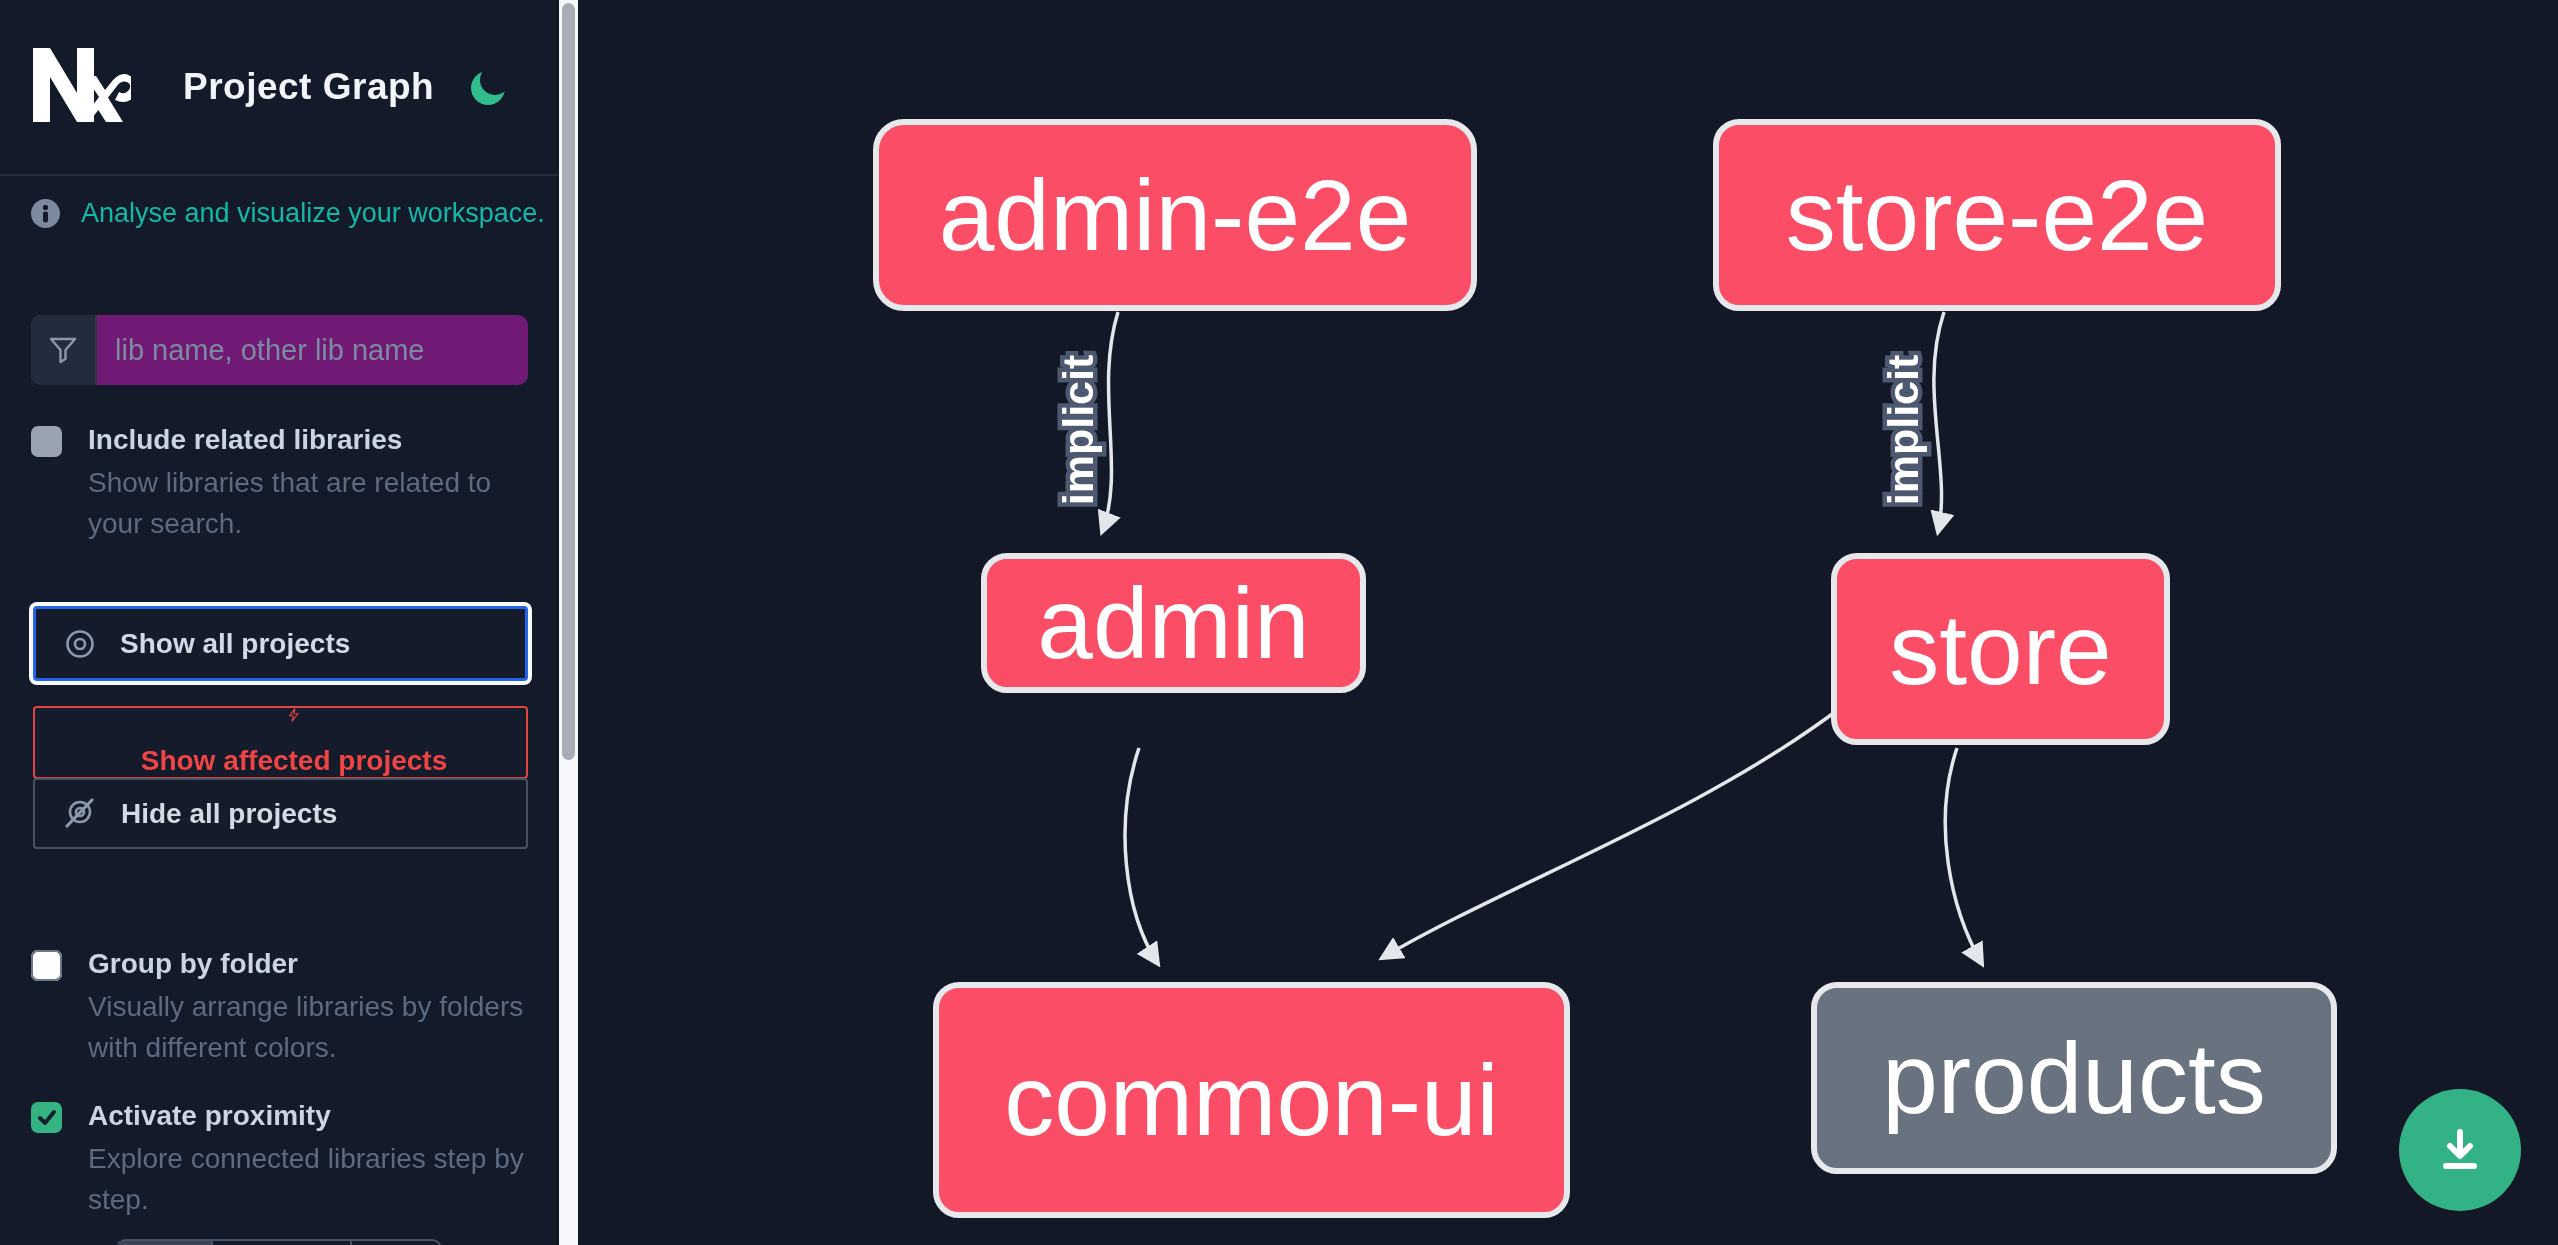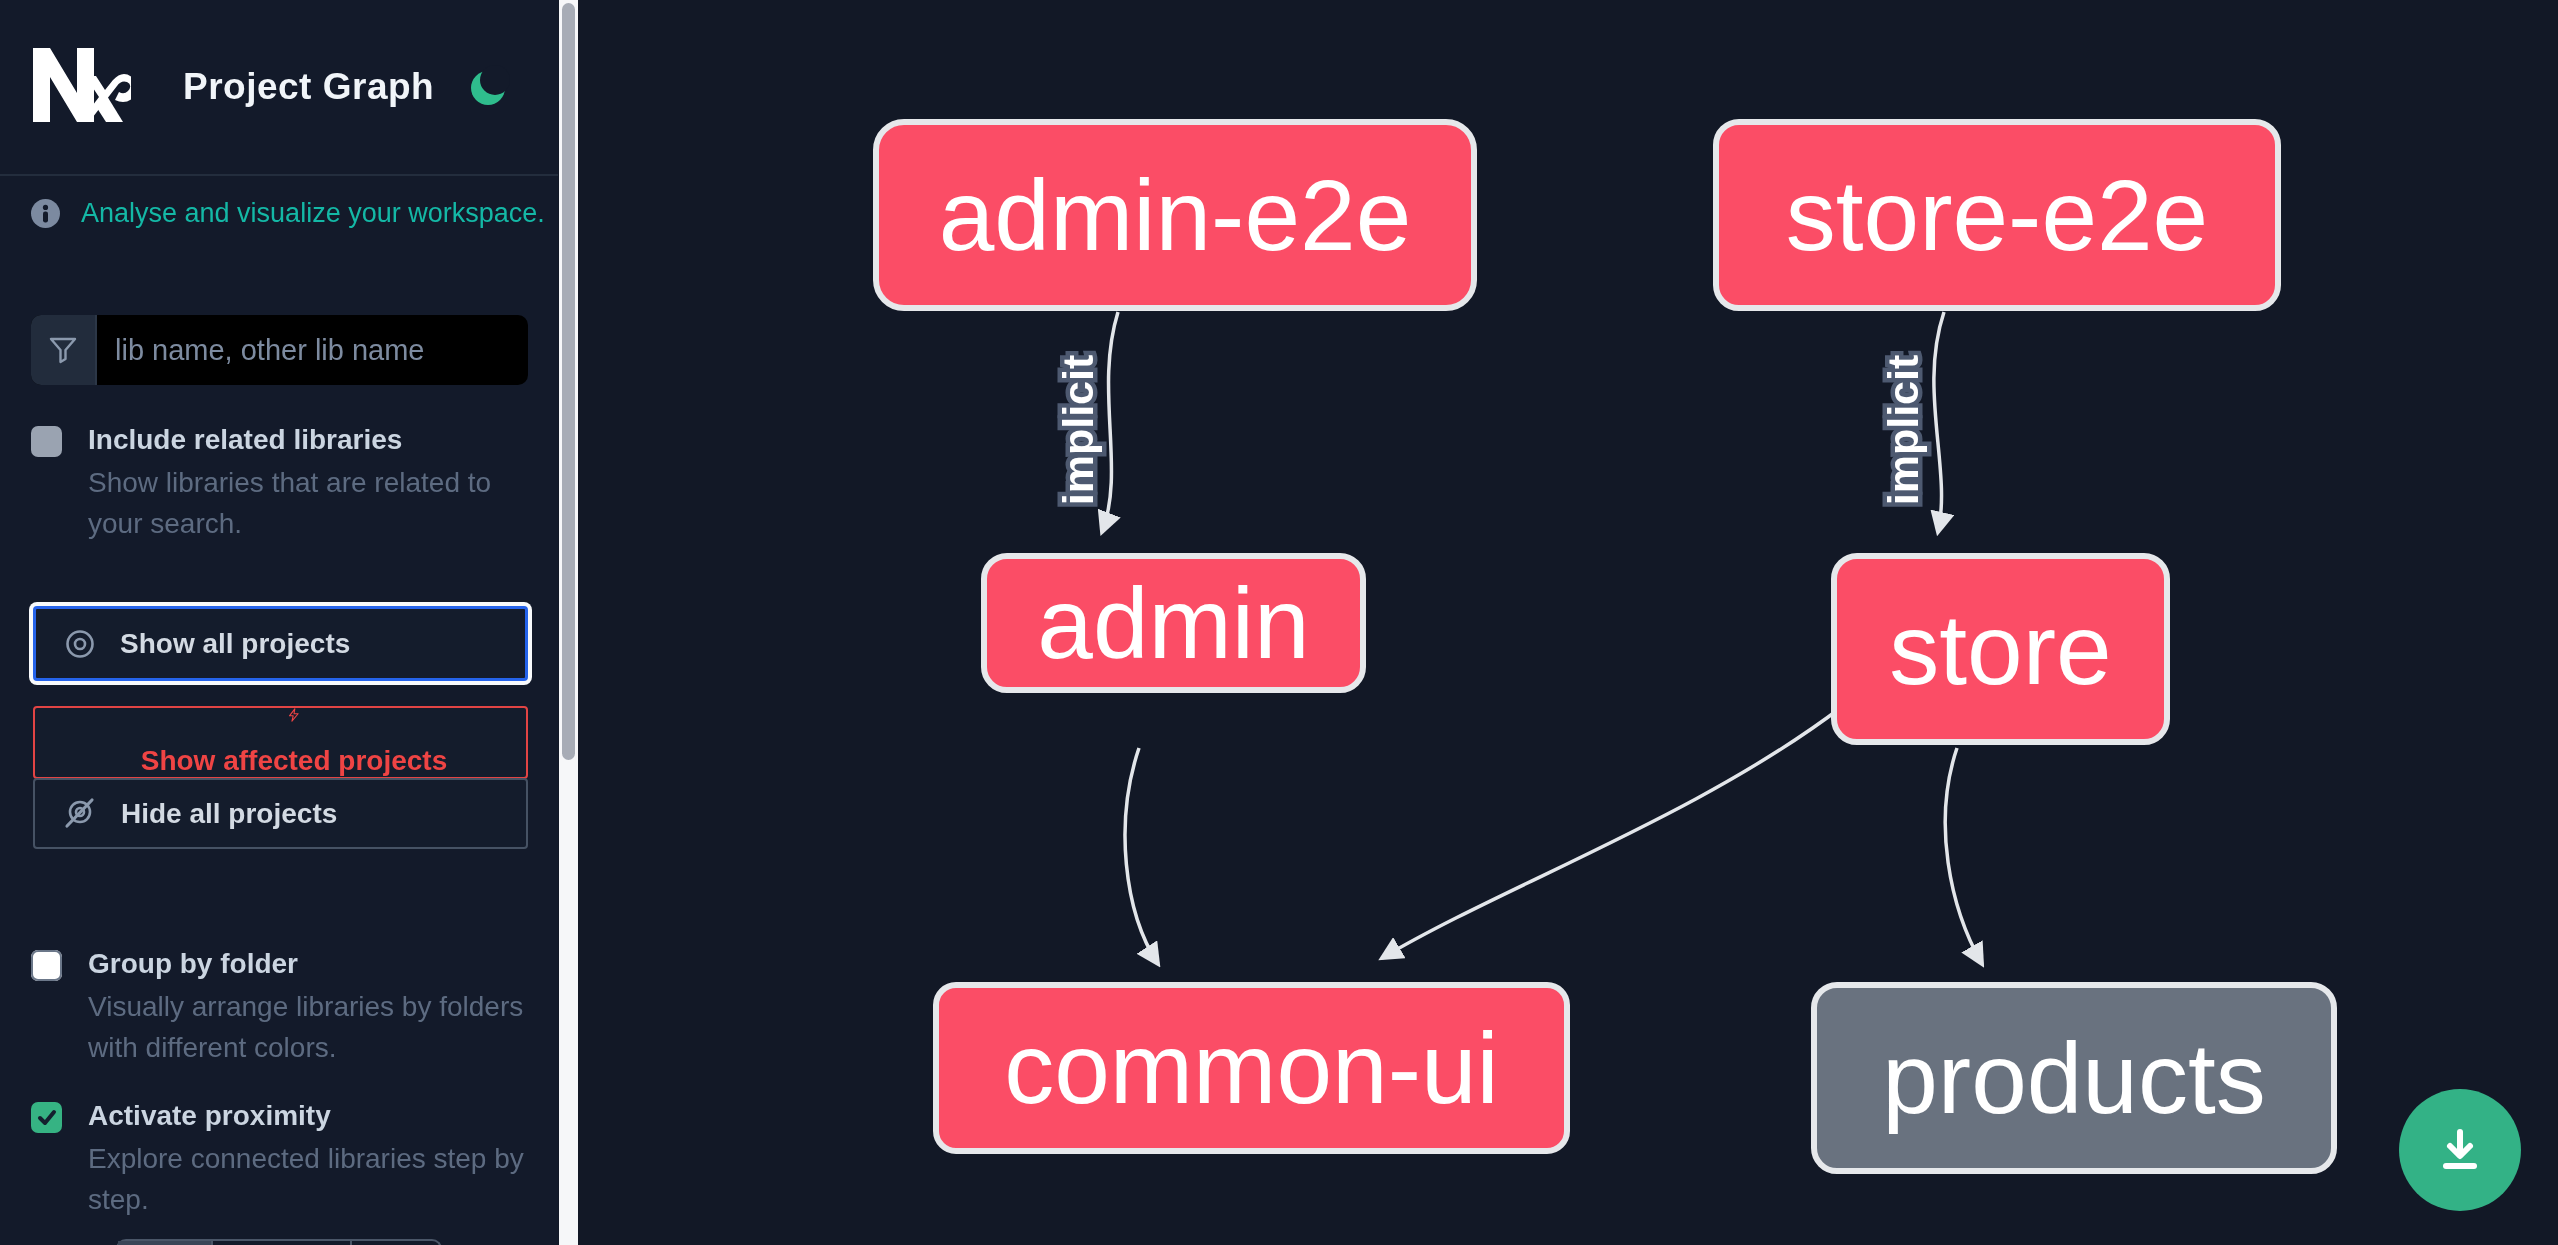--- a/index.html
+++ b/index.html
@@ -11,21 +11,21 @@
   }
   
   .sidebar{position:absolute;left:0;top:0;width:558px;height:1245px;background:#131a2a;z-index:5;}
   .sb-header{position:absolute;left:0;top:0;width:558px;height:174px;}
   .nx-logo{position:absolute;left:31px;top:46px;width:100px;height:78px;}
   .sb-title{position:absolute;left:183px;top:66px;font-size:37px;font-weight:600;color:#f1f5f9;letter-spacing:.5px;}
   .moon-btn{position:absolute;left:468px;top:64px;width:44px;height:44px;background:none;border:none;cursor:pointer;padding:0;}
   .sb-divider{position:absolute;left:0;top:174px;width:558px;height:2px;background:#232d3d;}
   .info-row{position:absolute;left:31px;top:198px;display:flex;align-items:center;gap:21px;}
   .info-text{font-size:27px;color:#14b8a6;}
-  .search-box{position:absolute;left:31px;top:315px;width:497px;height:70px;background:#000000;border-radius:10px;display:flex;align-items:stretch;overflow:hidden;}
+  .search-box{position:absolute;left:31px;top:315px;width:497px;height:70px;background:#701a75;border-radius:10px;display:flex;align-items:stretch;overflow:hidden;}
   .search-icon-seg{width:64px;background:#222c3c;border-right:2px solid #2c3747;display:flex;align-items:center;justify-content:center;flex:0 0 auto;}
   .search-input{flex:1;background:transparent;border:none;outline:none;color:#cbd5e1;font-size:29px;padding:0 0 0 18px;font-family:"Liberation Sans",sans-serif;}
   .search-input::placeholder{color:#7d8ba0;opacity:1;}
   .toggle{position:absolute;left:31px;}
   .toggle-box{position:absolute;left:0;top:0;width:31px;height:31px;border-radius:7px;}
   .box-gray{background:#9aa3b1;}
   .box-white{background:#ffffff;box-shadow:0 0 0 2px #6b7789 inset;}
   .box-green{background:#36b383;display:flex;align-items:center;justify-content:center;}
   .toggle-label{position:absolute;left:57px;top:-2px;font-size:28px;font-weight:700;color:#cbd5e1;white-space:nowrap;}
   .toggle-desc{position:absolute;left:57px;top:36px;width:465px;font-size:28px;line-height:41px;color:#5d6b81;}
@@ -165,21 +165,21 @@
       <path d="M 1957 748 C 1932 822 1950 908 1982 964" marker-end="url(#arrow)"></path>
     </g>
     <text class="edge-label" x="1078" y="445" transform="rotate(-90 1078 430)">implicit</text>
     <text class="edge-label" x="1903" y="445" transform="rotate(-90 1903 430)">implicit</text>
   </svg>
 
   <div class="node node-pink" style="left:873px;top:119px;width:604px;height:192px;border-radius:31px;">admin-e2e</div>
   <div class="node node-pink" style="left:1713px;top:119px;width:568px;height:192px;">store-e2e</div>
   <div class="node node-pink" style="left:981px;top:553px;width:385px;height:140px;">admin</div>
   <div class="node node-pink" style="left:1831px;top:553px;width:339px;height:192px;">store</div>
-  <div class="node node-pink" style="left:933px;top:982px;width:637px;height:172px;border-radius:23px;">common-ui</div>
+  <div class="node node-pink" style="left:933px;top:982px;width:637px;height:236px;">common-ui</div>
   <div class="node node-gray" style="left:1811px;top:982px;width:526px;height:192px;">products</div>
 </main>
 
 <button class="fab">
   <svg width="56" height="56" viewBox="0 0 56 56" fill="none" stroke="#ffffff" stroke-width="6" stroke-linecap="round" stroke-linejoin="round">
     <line x1="28" y1="10" x2="28" y2="32"></line>
     <path d="M18 24 L28 34 L38 24"></path>
     <line x1="14" y1="44" x2="42" y2="44"></line>
   </svg>
 </button>

